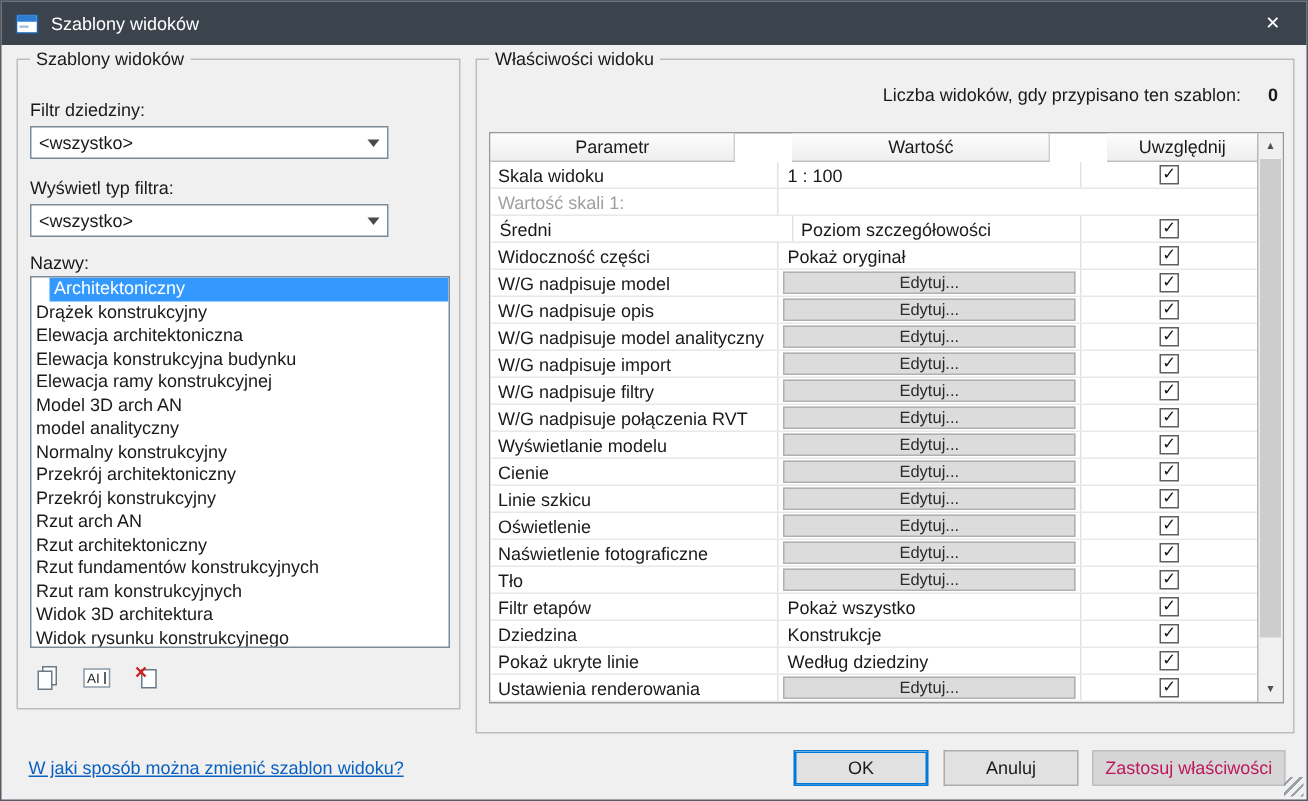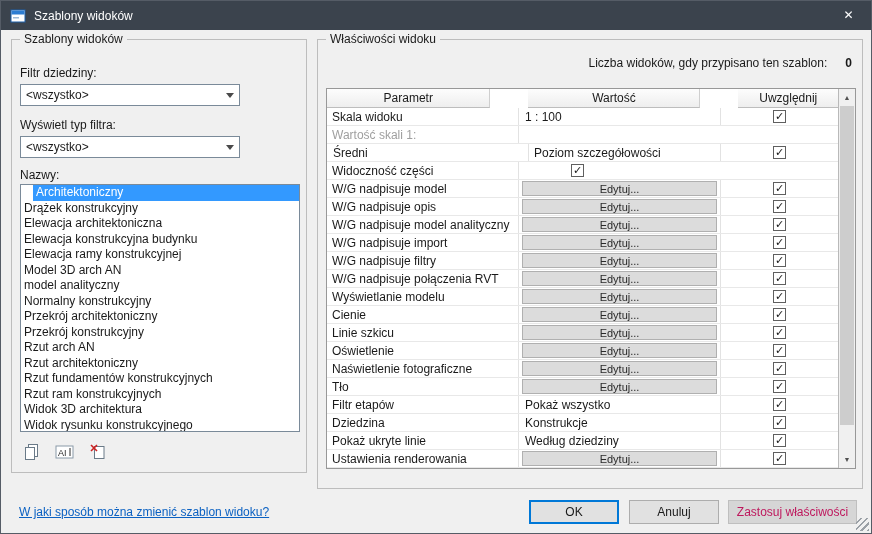--- a/index.html
+++ b/index.html
@@ -16,21 +16,21 @@
 
   
   .group { position:absolute; border:1px solid #bdbdbd; }
   .group-label { position:absolute; top:-8px; left:8px; background:#f0f0f0; padding:0 4px; color:#1a1a1a; }
   .left-group  { left:10px;  top:38px; width:296px; height:434px; }
   .right-group { left:316px; top:38px; width:546px; height:450px; }
 
   .lbl { position:absolute; left:8px; color:#1a1a1a; }
 
   
-  .combo { position:absolute; left:8px; width:220px; height:22px; background:#fff; border:1px solid #7a8a99; display:flex; align-items:center; cursor:default; }
+  .combo { position:absolute; left:8px; width:239px; height:22px; background:#fff; border:1px solid #7a8a99; display:flex; align-items:center; cursor:default; }
   .combo-text { flex:1; padding-left:5px; }
   .combo-arrow-box { width:19px; height:100%; display:flex; align-items:center; justify-content:center; }
   .combo-arrow { width:0; height:0; border-left:4px solid transparent; border-right:4px solid transparent; border-top:5px solid #4a4a4a; }
 
   
   .listbox { position:absolute; left:8px; top:144px; width:280px; height:248px; background:#fff; border:1px solid #7a8a99; overflow:hidden; }
   .list-item { height:15.5px; line-height:15.5px; padding-left:3px; white-space:nowrap; cursor:default; }
   .list-item.selected { background:#3399ff; color:#fff;margin-left:12px; }
 
   
@@ -189,20 +189,23 @@
               <div class="tcell col-value">
                 <span class="vtext">Średni</span>
               </div>
               <div class="tcell col-param">Poziom szczegółowości</div>
               <div class="tcell col-check">
                 <span class="checkbox checked">✓</span>
               </div>
             </div>
             <div class="trow">
               <div class="tcell col-param">Widoczność części</div>
+              <div class="tcell col-value">
+                <span class="vtext">Pokaż oryginał</span>
+              </div>
               <div class="tcell col-check">
                 <span class="checkbox checked">✓</span>
               </div>
             </div>
             <div class="trow">
               <div class="tcell col-param">W/G nadpisuje model</div>
               <div class="tcell col-value">
                 <button class="edit-btn">Edytuj...</button>
               </div>
               <div class="tcell col-check">

